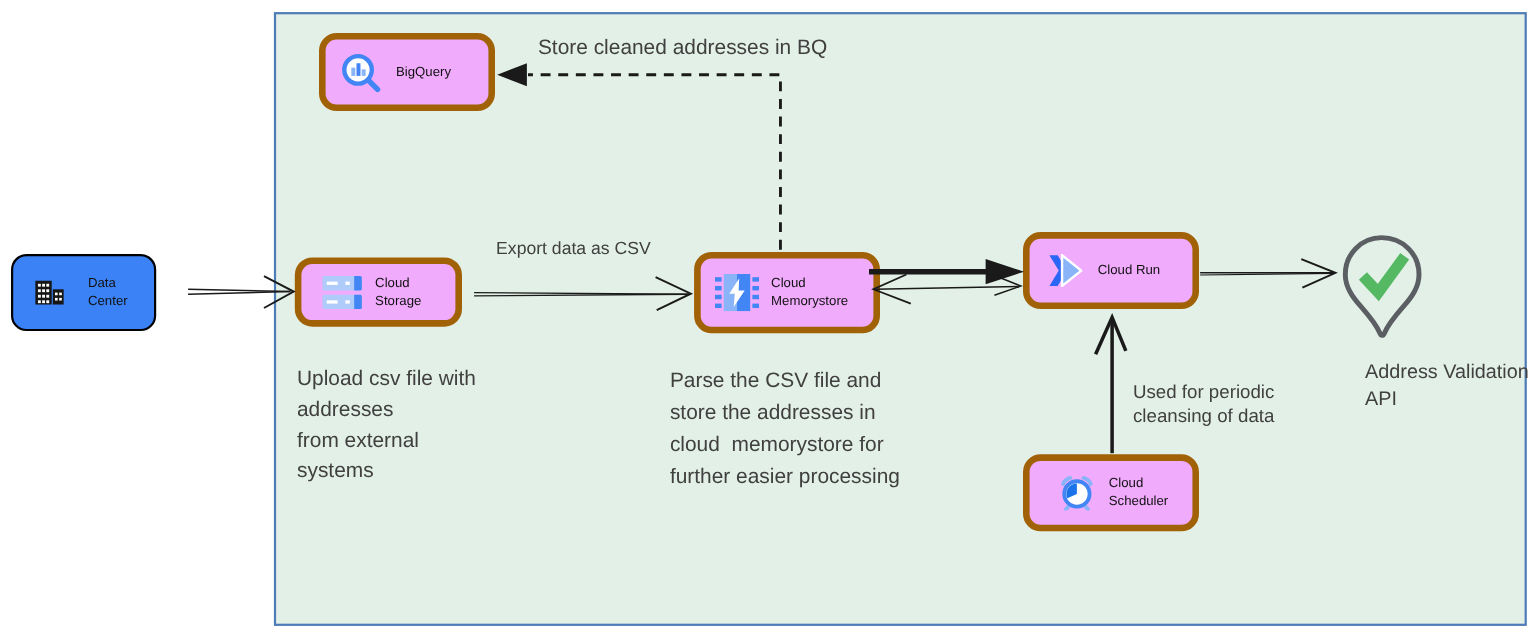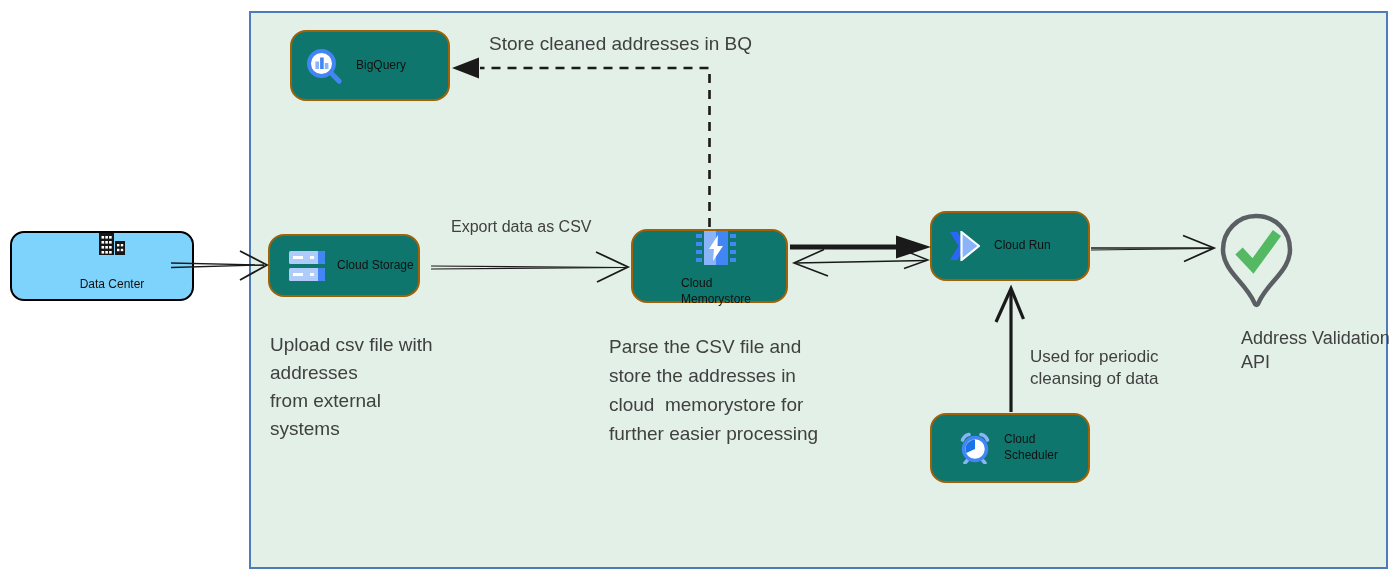--- a/index.html
+++ b/index.html
@@ -1,24 +1,24 @@
 <!DOCTYPE html>
 <html><head>
 <meta charset="utf-8">
 <style>
   html,body{margin:0;padding:0;background:#fff;}
   body{width:1400px;height:580px;position:relative;font-family:"Liberation Sans",sans-serif;overflow:hidden;}
   .boundary{position:absolute;left:249px;top:11px;width:1139px;height:558px;background:#E3F0E7;border:2px solid #4E7CB8;box-sizing:border-box;}
-  .node{position:absolute;display:flex;align-items:center;background:#0f766e;border:2px solid #a16207;border-radius:16px;box-sizing:border-box;z-index:2;}
+  .node{position:absolute;display:flex;align-items:center;background:#f0abfc;border:6px solid #a16207;border-radius:16px;box-sizing:border-box;z-index:2;}
   .node .icon{flex:0 0 auto;display:flex;align-items:center;}
   .node-label{font-size:12px;color:#111;white-space:pre-wrap;line-height:1.3;}
-  #node-data-center{left:10px;top:231px;width:184px;height:70px;background:#7dd3fc;border:2px solid #000;border-radius:14px;padding-left:20px;gap:22px;flex-direction:column;}
+  #node-data-center{left:10px;top:231px;width:132px;height:70px;background:#3b82f6;border:2px solid #000;border-radius:14px;padding-left:20px;gap:22px;}
   #node-cloud-storage{left:268px;top:234px;width:152px;height:63px;padding-left:19px;gap:12px;}
   #node-bigquery{left:290px;top:30px;width:160px;height:71px;padding-left:13px;gap:13px;}
-  #node-cloud-memorystore{left:631px;top:229px;width:157px;height:74px;padding-left:13px;gap:11px;flex-direction:column;}
+  #node-cloud-memorystore{left:631px;top:229px;width:169px;height:74px;padding-left:13px;gap:11px;}
   #node-cloud-run{left:930px;top:211px;width:160px;height:70px;padding-left:18px;gap:14px;}
   #node-cloud-scheduler{left:930px;top:413px;width:160px;height:70px;padding-left:27px;gap:13px;}
   .note{position:absolute;color:#404040;white-space:pre-wrap;z-index:3;}
   #note-store-bq{left:489px;top:33px;font-size:19px;}
   #note-export-csv{left:451px;top:218px;font-size:16px;}
   #note-upload{left:270px;top:331px;font-size:19px;line-height:28px;}
   #note-parse{left:609px;top:332px;font-size:19px;line-height:29px;}
   #note-scheduler{left:1030px;top:346px;font-size:17px;line-height:22px;}
   #note-avapi{left:1241px;top:326px;font-size:18px;line-height:24px;}
   svg.overlay{position:absolute;left:0;top:0;z-index:4;pointer-events:none;}

